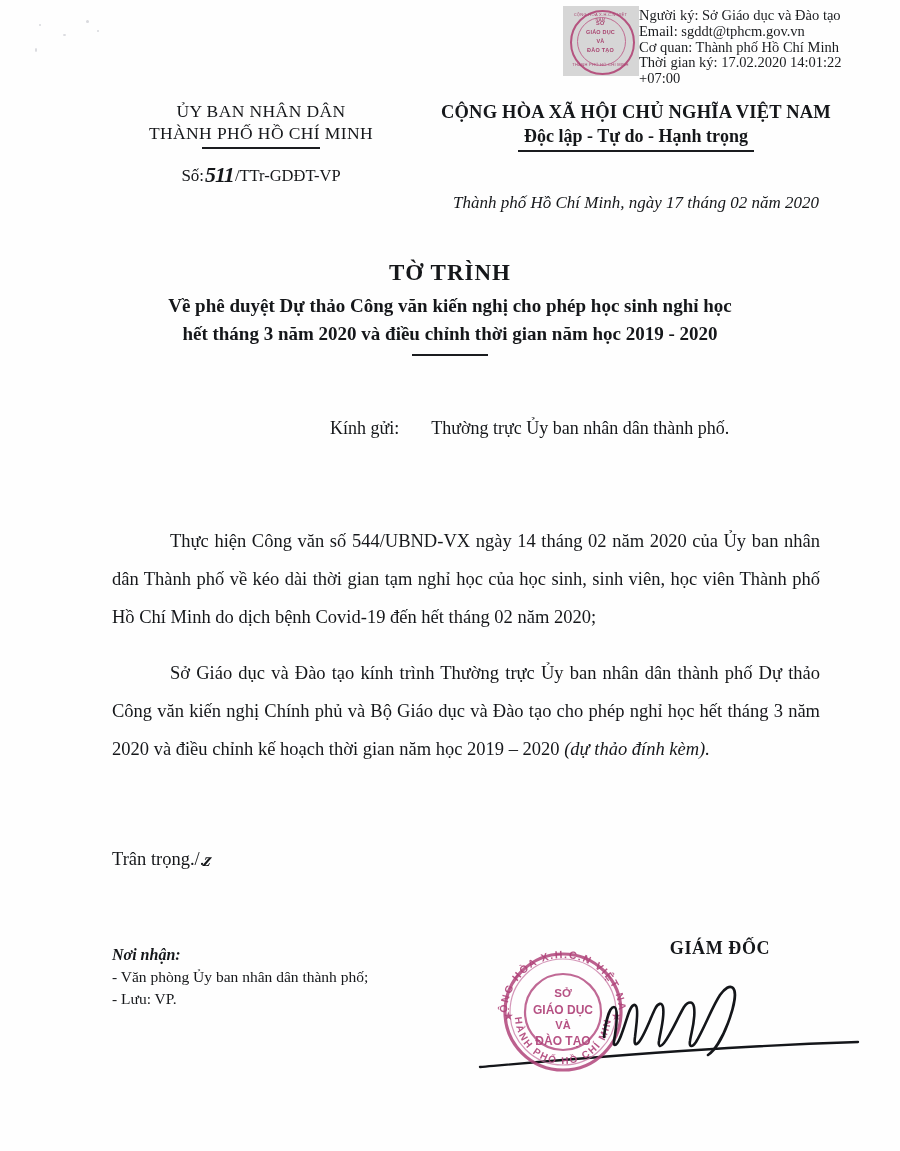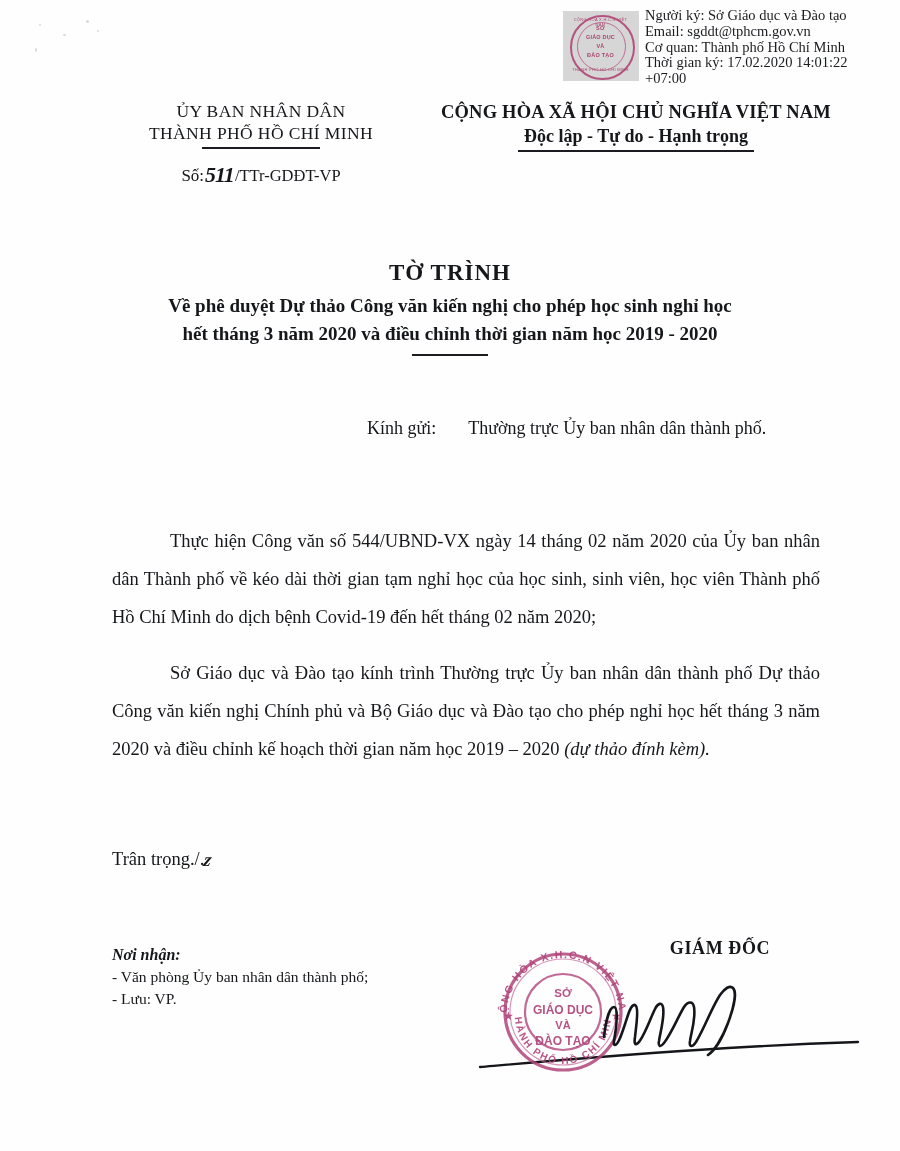--- a/index.html
+++ b/index.html
@@ -28,22 +28,21 @@
     opacity: .55;
   }
 
   
   #dsig {
     position: absolute;
     left: 563px;
     top: 6px;
     width: 332px;
     display: flex;
-    align-items: center;
-    gap: 6px;
+    align-items: flex-start;
   }
   #dsig-seal {
     width: 76px;
     height: 70px;
     background: #d6d6d6;
     flex: 0 0 auto;
     position: relative;
   }
   .mini-ring {
     position: absolute;
@@ -196,21 +195,21 @@
   }
 
   
   #recipient {
     position: absolute;
     left: 330px;
     top: 418px;
     font-size: 18px;
     white-space: nowrap;
   }
-  #recipient .lbl { margin-right: 32px; margin-left: 37px; }
+  #recipient .lbl { margin-right: 32px; }
 
   
   #body {
     position: absolute;
     left: 112px;
     top: 522px;
     width: 708px;
     font-size: 18.5px;
     line-height: 38px;
     text-align: justify;
@@ -338,20 +337,21 @@
     <div id="docnum">
       <span>Số:</span><span class="num">511</span><span class="tail">/TTr-GDĐT-VP</span>
     </div>
   </div>
 
   <div id="lh-right">
     <div class="n1">CỘNG HÒA XÃ HỘI CHỦ NGHĨA VIỆT NAM</div>
     <div class="n2">Độc lập - Tự do - Hạnh trọng</div>
     <div id="nat-rule"></div>
   </div>
+  <div id="dateline">Thành phố Hồ Chí Minh, ngày 17 tháng 02 năm 2020</div>
 
   <div id="title-wrap">
     <div id="doc-title">TỜ TRÌNH</div>
     <div id="doc-subtitle">
       <div>Về phê duyệt Dự thảo Công văn kiến nghị cho phép học sinh nghỉ học</div>
       <div>hết tháng 3 năm 2020 và điều chỉnh thời gian năm học 2019 - 2020</div>
     </div>
     <div id="sub-rule"></div>
   </div>
 

